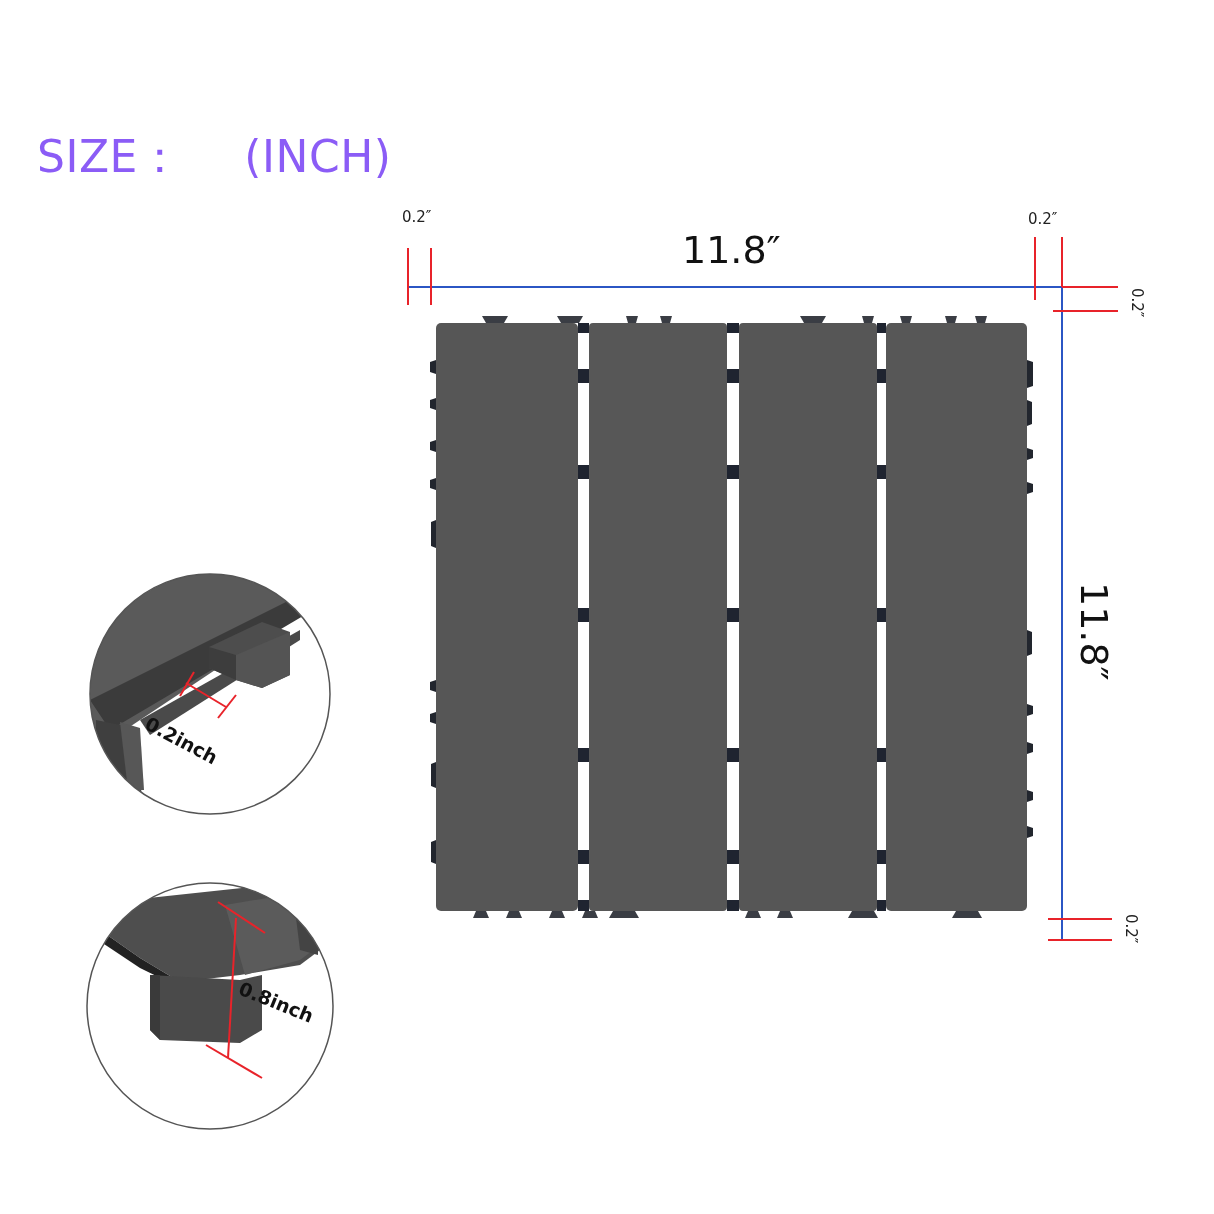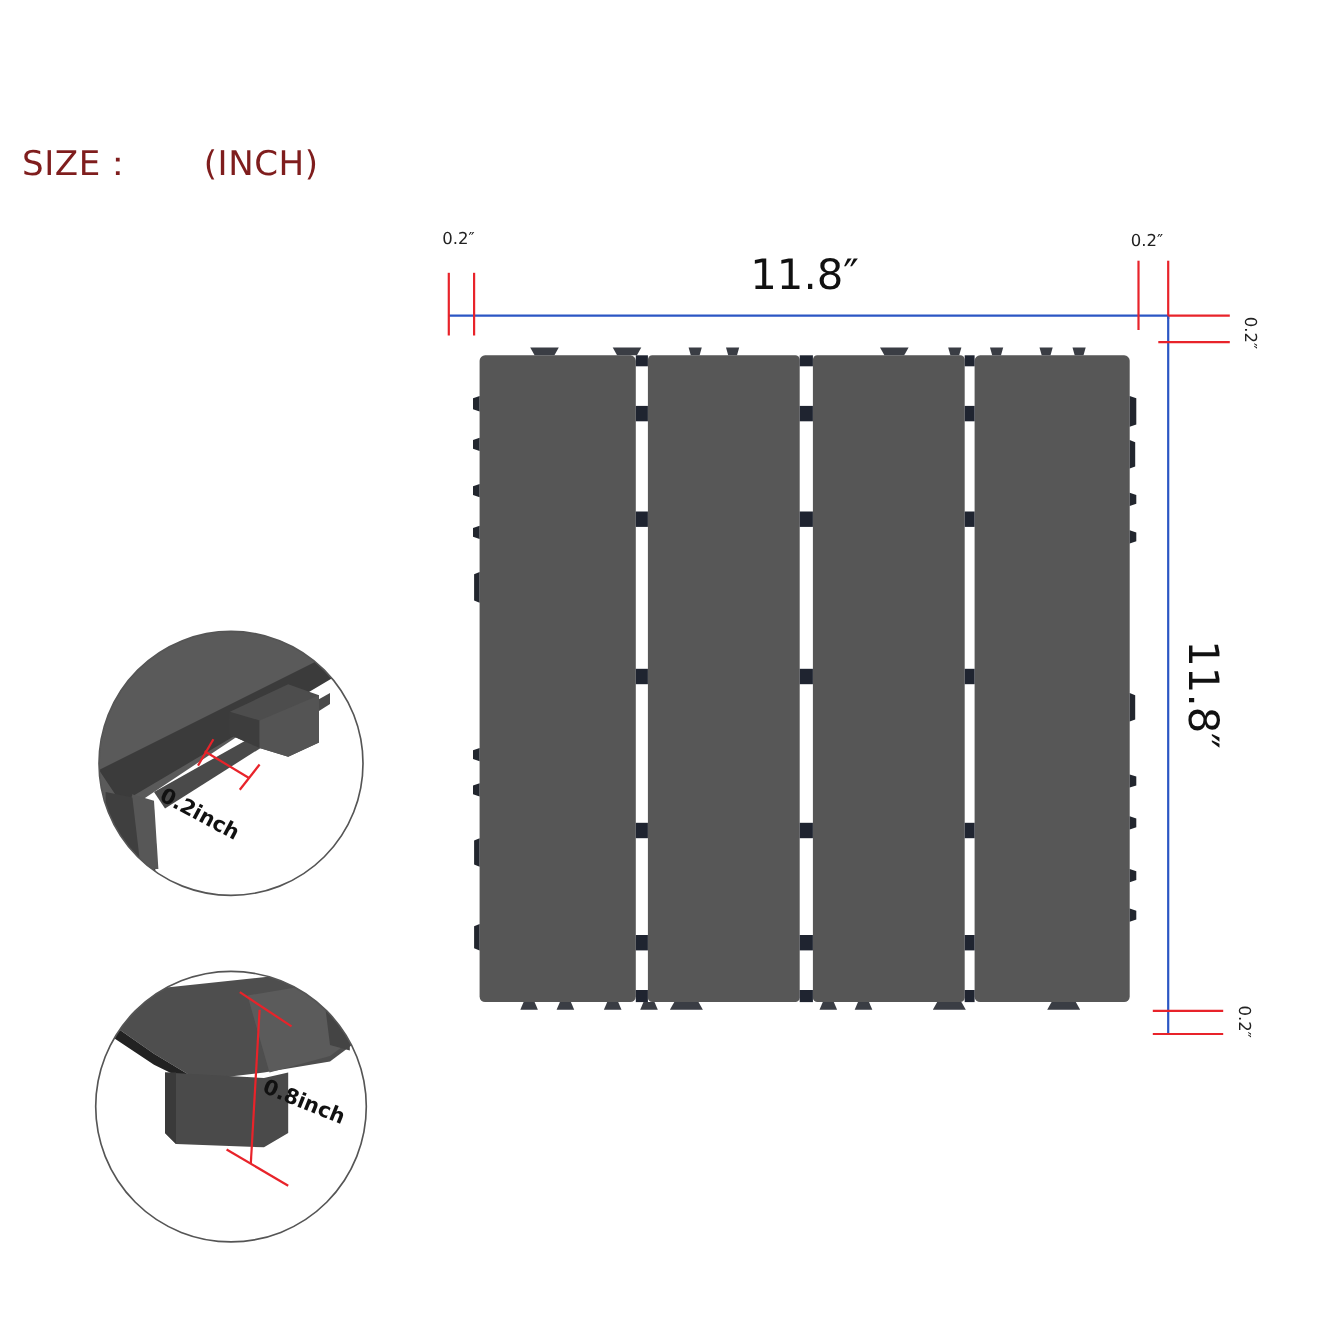--- a/index.html
+++ b/index.html
@@ -1,19 +1,19 @@
 <!DOCTYPE html>
 <html><head>
 <meta charset="utf-8">
 <style>
   html, body { margin: 0; padding: 0; background: #ffffff; }
   body { width: 1214px; height: 1214px; position: relative; overflow: hidden;
          font-family: "DejaVu Sans", "Liberation Sans", sans-serif; color: #111; }
   .abs { position: absolute; }
-  .title { left: 20px; top: 128px; font-size: 31px; letter-spacing: 0.5px; white-space: pre; color: #7f1d1d; }
+  .title { left: 37px; top: 128px; font-size: 44px; letter-spacing: 0.5px; white-space: pre; color: #8b5cf6; }
   .title .unit { margin-left: 62px; }
   .dim-small { font-size: 15px; color: #222; }
   .dim-big { font-size: 38px; color: #111; }
   .vert { transform: rotate(90deg); transform-origin: left top; white-space: nowrap; }
   svg { position: absolute; left: 0; top: 0; }
   .callout-label { font-weight: bold; font-size: 19px; color: #111; white-space: nowrap; }
 </style>
 </head>
 <body>
 

